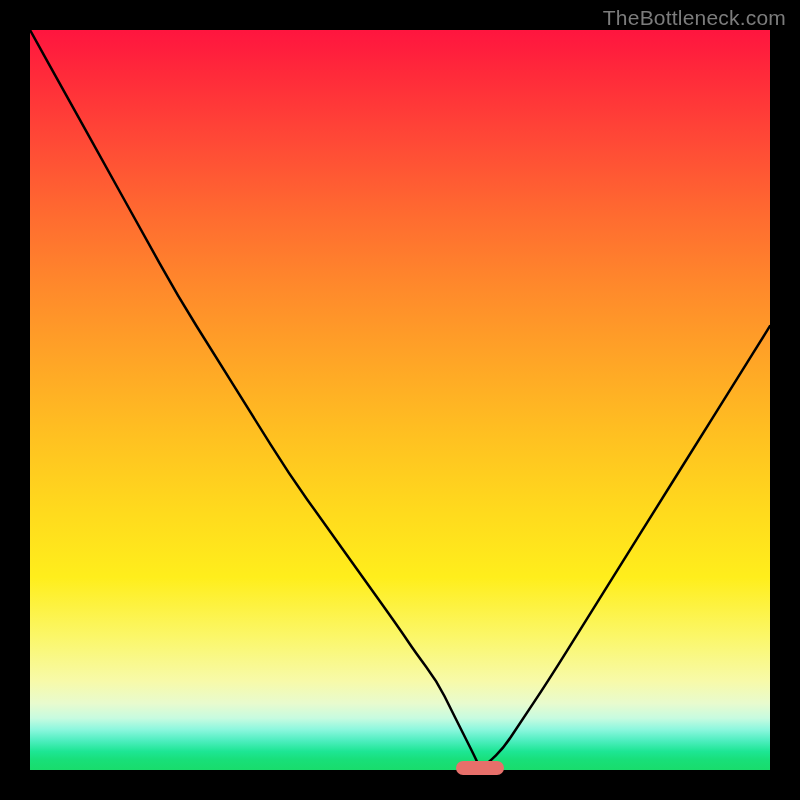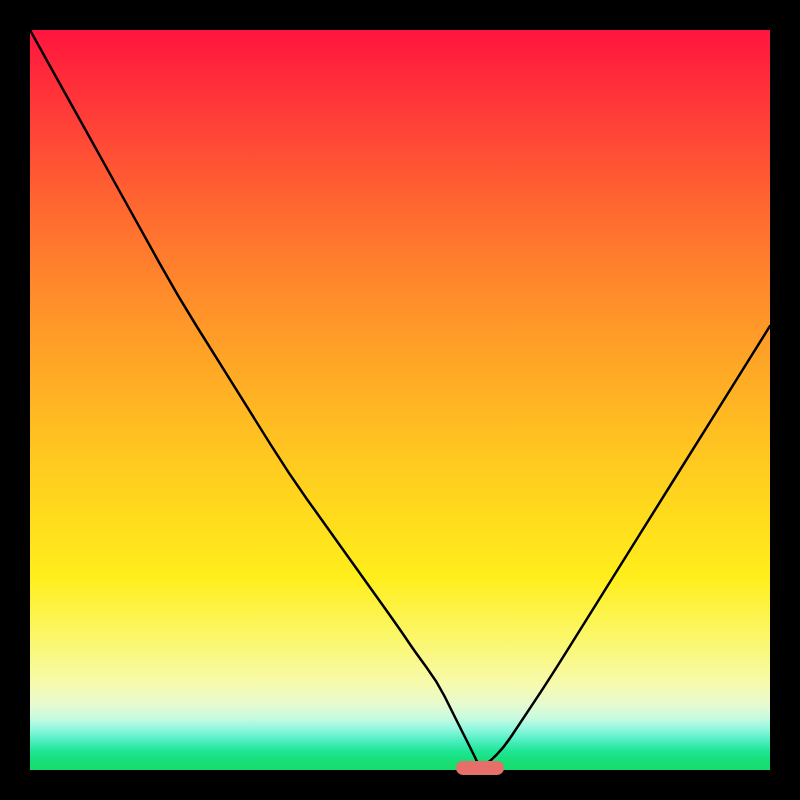--- a/index.html
+++ b/index.html
@@ -68,20 +68,21 @@
     height: 14px;
     border-radius: 7px;
     transform: translate(-50%, -50%);
   }
 </style>
 </head>
 <body>
 
 <div class="frame">
 
+  <div class="watermark">TheBottleneck.com</div>
 
   <div class="plot-area">
     <svg class="curve" viewBox="0 0 740 740" preserveAspectRatio="none">
       <path fill="none" stroke-width="2.5" stroke-linecap="round" stroke-linejoin="round" d="M 0.0 0.0 Q 0.0 0.0 18.5 33.3 Q 37.0 66.6 55.5 99.9 Q 74.0 133.2 92.5 166.5 Q 111.0 199.8 129.5 233.1 Q 148.0 266.4 166.5 296.0 Q 185.0 325.6 203.5 355.2 Q 222.0 384.8 240.5 414.4 Q 259.0 444.0 277.5 469.9 Q 296.0 495.8 314.5 521.7 Q 333.0 547.6 351.5 573.5 Q 370.0 599.4 377.4 610.5 Q 384.8 621.6 395.9 636.4 Q 407.0 651.2 414.4 666.0 Q 421.8 680.8 425.5 688.2 Q 429.2 695.6 432.9 703.0 Q 436.6 710.4 440.3 717.8 Q 444.0 725.2 447.0 731.5 Q 449.9 737.8 454.4 735.2 Q 458.8 732.6 466.2 725.2 Q 473.6 717.8 481.0 706.7 Q 488.4 695.6 503.2 673.4 Q 518.0 651.2 536.5 621.6 Q 555.0 592.0 573.5 562.4 Q 592.0 532.8 610.5 503.2 Q 629.0 473.6 647.5 444.0 Q 666.0 414.4 684.5 384.8 Q 703.0 355.2 721.5 325.6 T 740.0 296.0" stroke="#000000"></path>
     </svg>
     <div class="marker" style="left: 449.92px; top: 737.78px; background: rgb(231, 111, 106);"></div>
   </div>
 
 </div>
 

